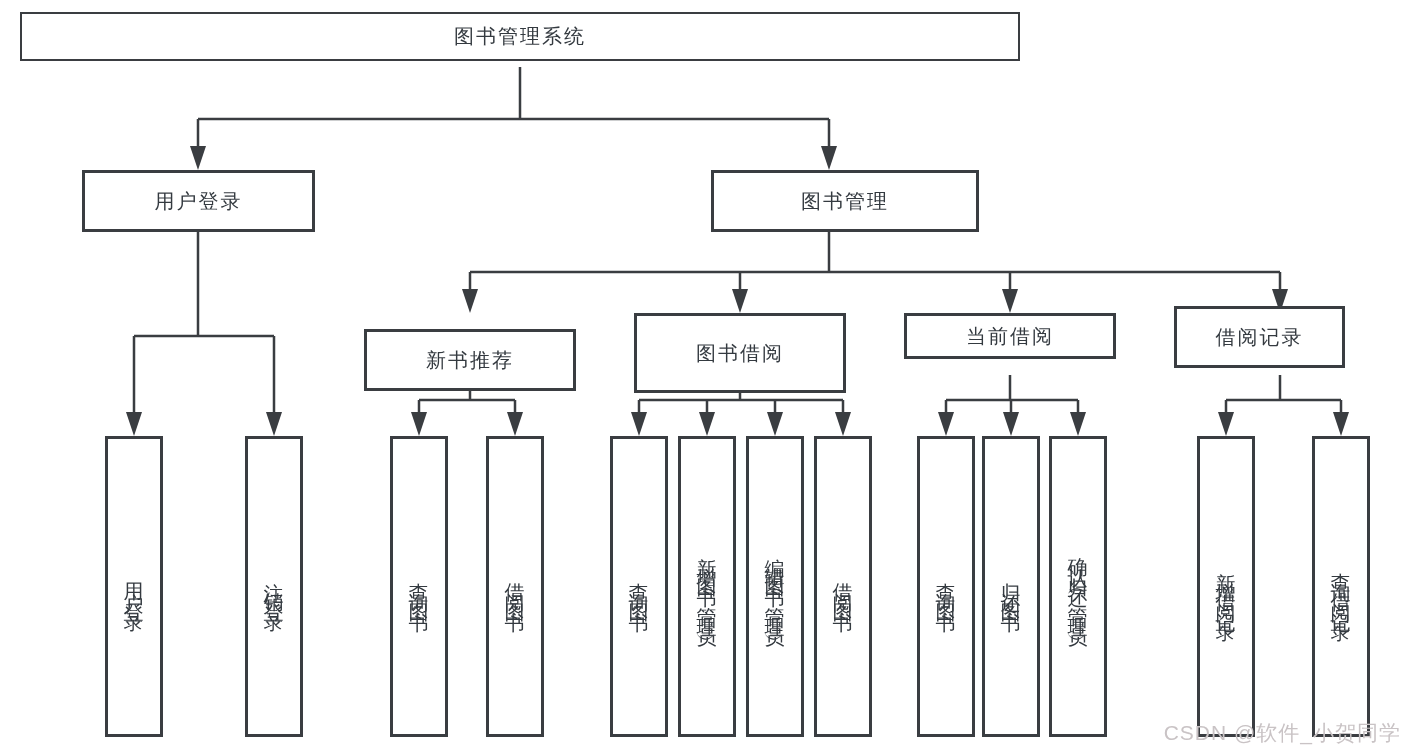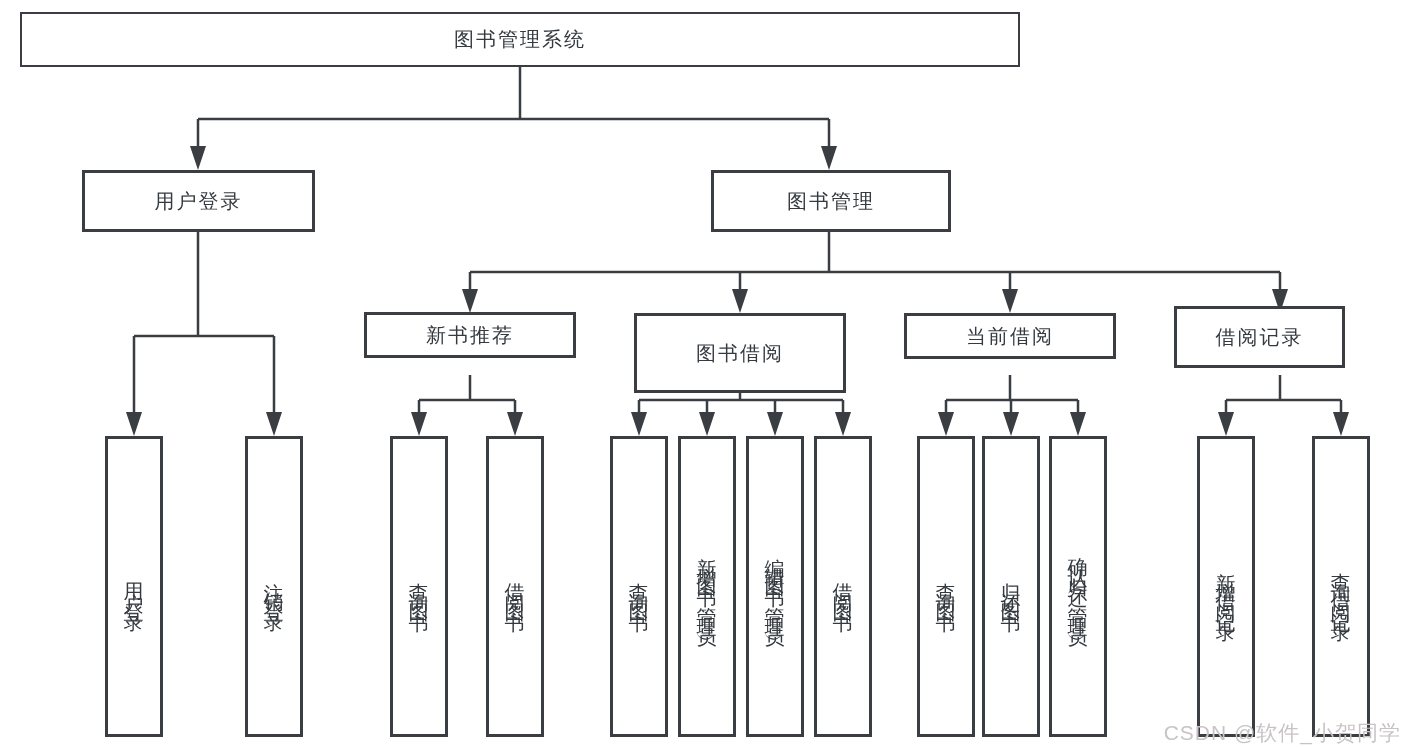--- a/index.html
+++ b/index.html
@@ -60,32 +60,32 @@
       <polygon points="767,412 783,412 775,436"></polygon>
       <polygon points="835,412 851,412 843,436"></polygon>
       <polygon points="938,412 954,412 946,436"></polygon>
       <polygon points="1003,412 1019,412 1011,436"></polygon>
       <polygon points="1070,412 1086,412 1078,436"></polygon>
       <polygon points="1218,412 1234,412 1226,436"></polygon>
       <polygon points="1333,412 1349,412 1341,436"></polygon>
     </g>
   </svg>
 
-  <div class="box h root" style="left:20px;top:12px;width:1000px;height:55px">
+  <div class="box h root" style="left:20px;top:12px;width:1000px;height:49px">
     <span>图书管理系统</span>
   </div>
 
   <div class="box h" style="left:82px;top:170px;width:233px;height:62px">
     <span>用户登录</span>
   </div>
-  <div class="box h" style="left:711px;top:170px;width:240px;height:62px">
+  <div class="box h" style="left:711px;top:170px;width:268px;height:62px">
     <span>图书管理</span>
   </div>
 
-  <div class="box h" style="left:364px;top:312px;width:212px;height:46px">
+  <div class="box h" style="left:364px;top:329px;width:212px;height:62px">
     <span>新书推荐</span>
   </div>
   <div class="box h" style="left:634px;top:313px;width:212px;height:80px">
     <span>图书借阅</span>
   </div>
   <div class="box h" style="left:904px;top:313px;width:212px;height:46px">
     <span>当前借阅</span>
   </div>
   <div class="box h" style="left:1174px;top:306px;width:171px;height:62px">
     <span>借阅记录</span>

